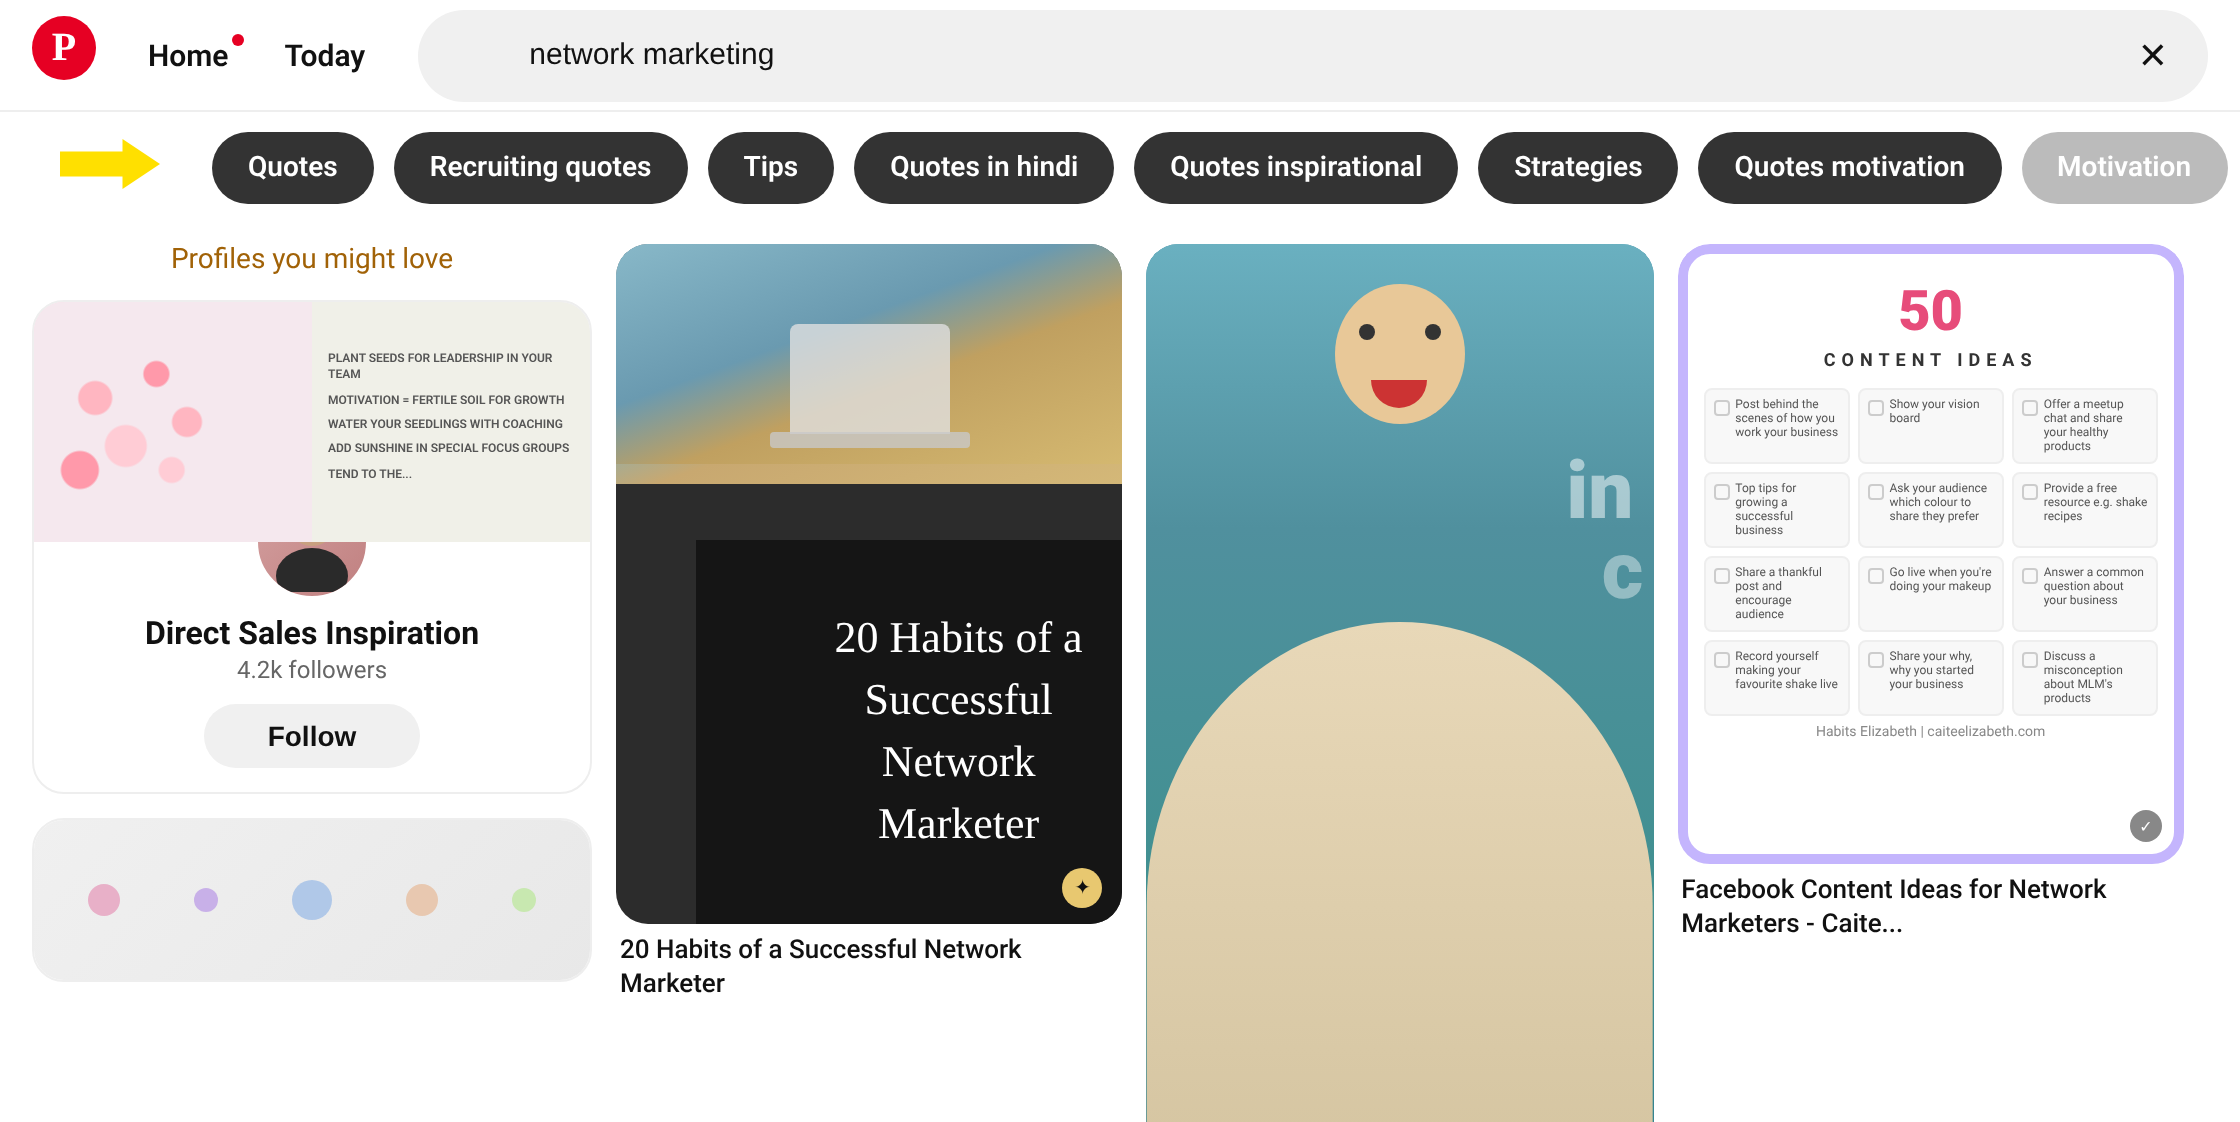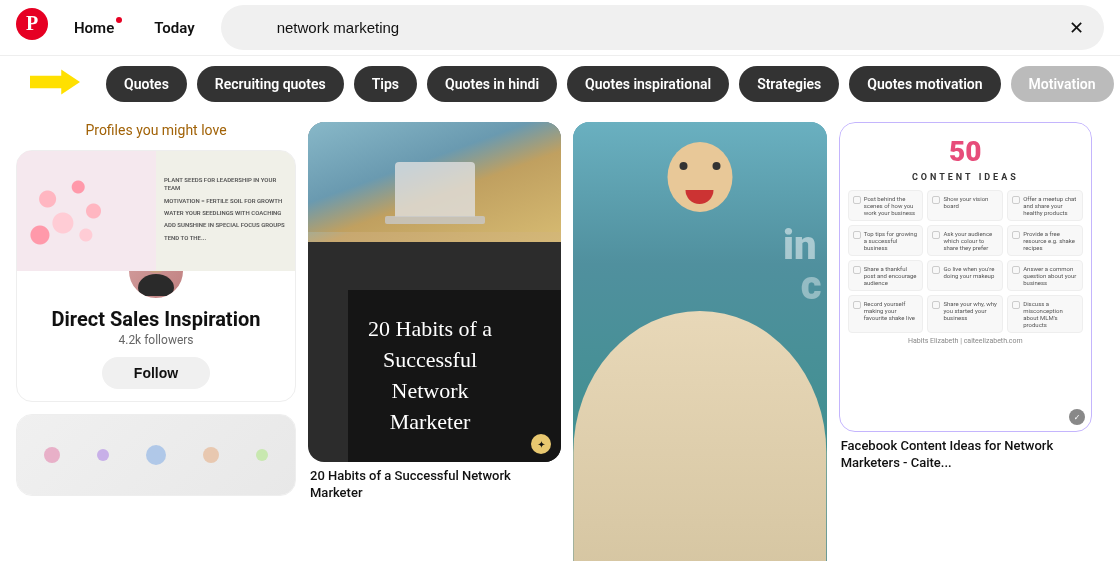--- a/index.html
+++ b/index.html
@@ -16,21 +16,21 @@
     }
     .pinterest-logo {
       color: #E60023;
       font-size: 28px;
       cursor: pointer;
       flex-shrink: 0;
     }
     .nav-links {
       display: flex;
       align-items: center;
-      gap: 20px;
+      gap: 8px;
     }
     .nav-link {
       font-weight: 600;
       font-size: 15px;
       color: #111;
       cursor: pointer;
       padding: 6px 10px;
       border-radius: 20px;
       position: relative;
     }
@@ -194,21 +194,21 @@
       overflow: hidden;
       display: flex;
       align-items: center;
       justify-content: center;
       background: linear-gradient(135deg, #d4a0a0, #c08080);
       font-size: 24px;
       color: #fff;
     }
     .profile-name {
       font-weight: 700;
-      font-size: 20px;
+      font-size: 16px;
       color: #111;
       margin-top: 6px;
       text-align: center;
     }
     .profile-followers {
       font-size: 12px;
       color: #666;
       margin-top: 2px;
     }
     .follow-btn {
@@ -278,25 +278,25 @@
       display: flex;
       align-items: flex-end;
       justify-content: center;
       padding-bottom: 10px;
     }
     .pin1-text-area {
       position: absolute;
       bottom: 0;
       left: 0;
       right: 0;
-      height: 172px;
+      height: 192px;
       background: rgba(20, 20, 20, 0.92);
       display: flex;
       align-items: center;
-      justify-content: flex-start;
+      justify-content: flex-end;
       padding: 20px;
       margin-left: 40px;
     }
     .pin1-title {
       color: #fff;
       font-size: 22px;
       font-weight: 400;
       text-align: center;
       line-height: 1.4;
       font-family: Georgia, serif;
@@ -374,21 +374,21 @@
       margin-left: 1px;
     }
 
     
     .pin3-visual {
       height: 310px;
       border-radius: 16px;
       overflow: hidden;
       position: relative;
       background: #fff;
-      border: 1px solid #c4b5fd;
+      border: 5px solid #c4b5fd;
     }
     .pin3-header {
       text-align: center;
       padding: 12px 8px 4px;
       font-size: 28px;
       font-weight: 900;
       color: #e74c7a;
     }
     .pin3-subtitle {
       text-align: center;

